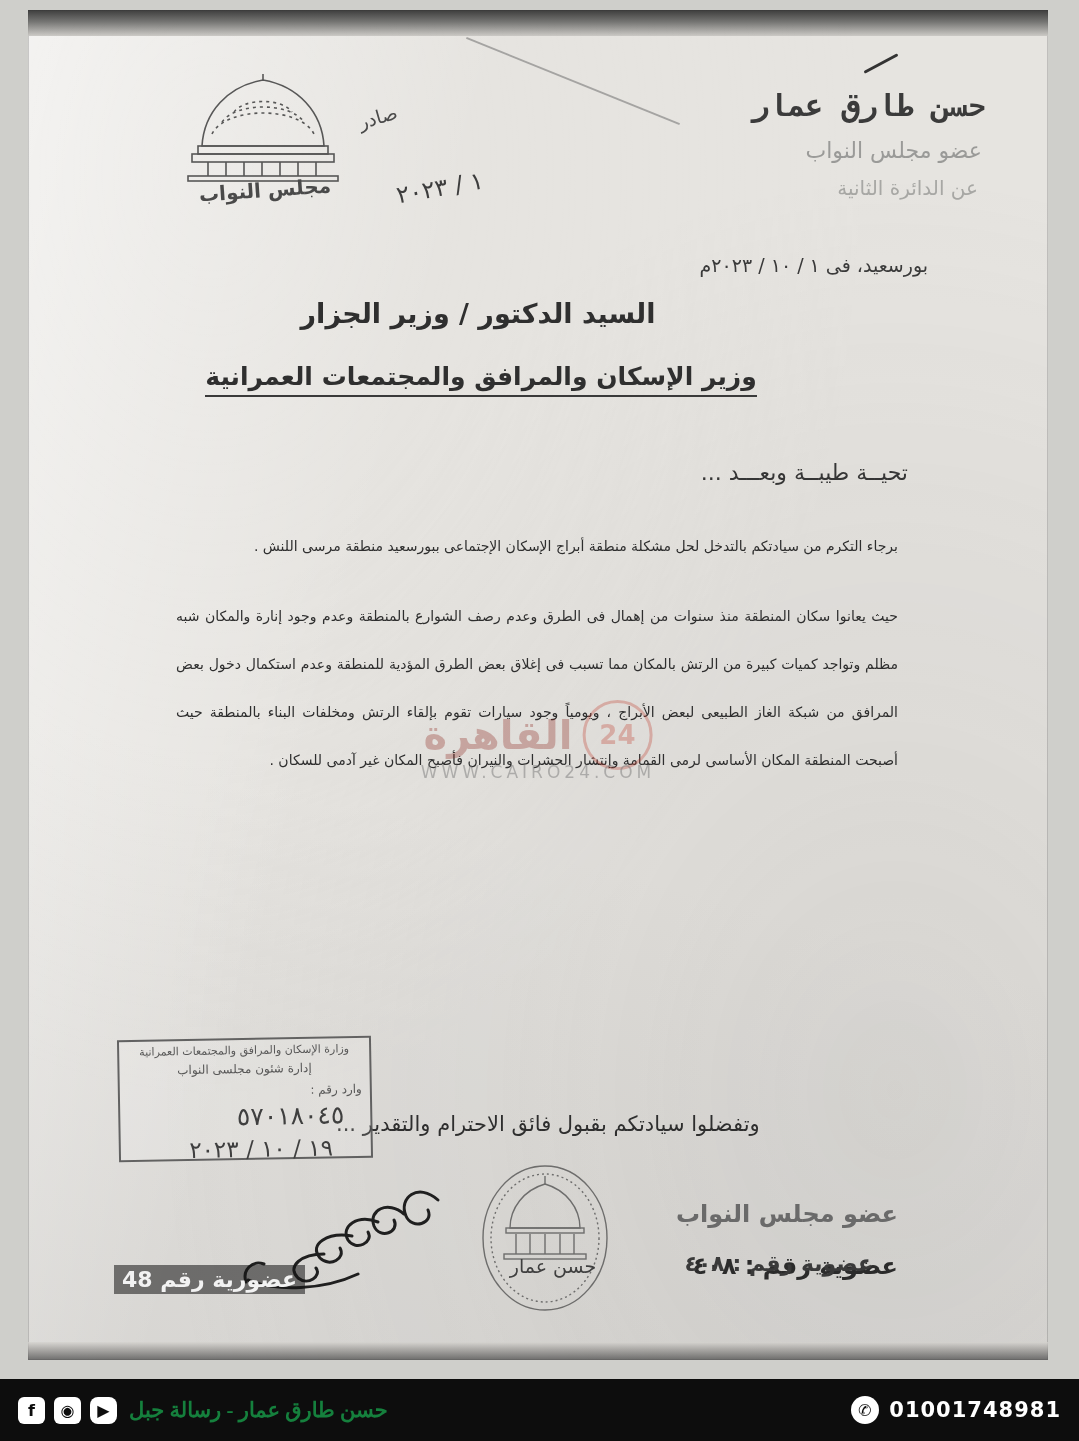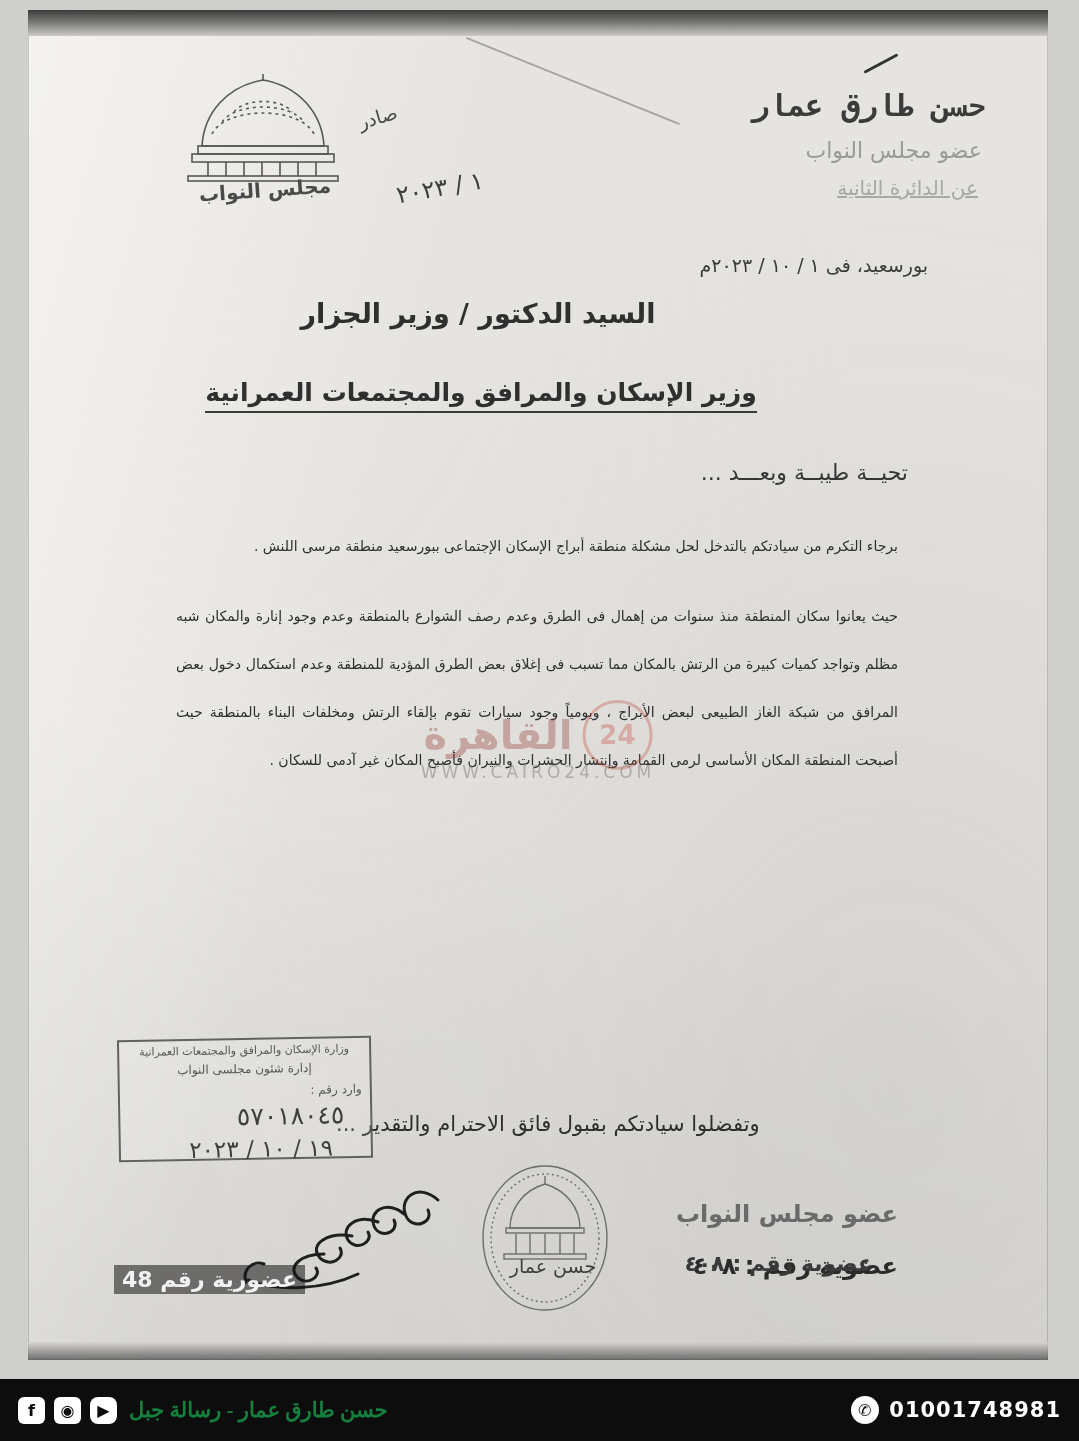--- a/index.html
+++ b/index.html
@@ -79,21 +79,20 @@
     color: #9a9a98;
     white-space: nowrap;
   }
   .letterhead-sub2 {
     position: absolute;
     right: 70px;
     top: 166px;
     font-size: 20px;
     color: #a7a7a4;
     white-space: nowrap;
-    text-decoration: underline;
   }
   .pen-stroke {
     position: absolute;
     right: 148px;
     top: 52px;
     width: 38px;
     height: 3px;
     background: #333;
     transform: rotate(-28deg);
     border-radius: 2px;
@@ -171,21 +170,20 @@
   .addressee-title {
     position: absolute;
     right: 0;
     left: 0;
     top: 352px;
     text-align: center;
     font-size: 25px;
     font-weight: bold;
     color: #2f2f2f;
     padding-right: 114px;
-    margin-top: 16px;
   }
   .addressee-title span {
     border-bottom: 2px solid #3a3a3a;
     padding-bottom: 4px;
   }
   .greeting {
     position: absolute;
     right: 0;
     left: 0;
     top: 450px;

